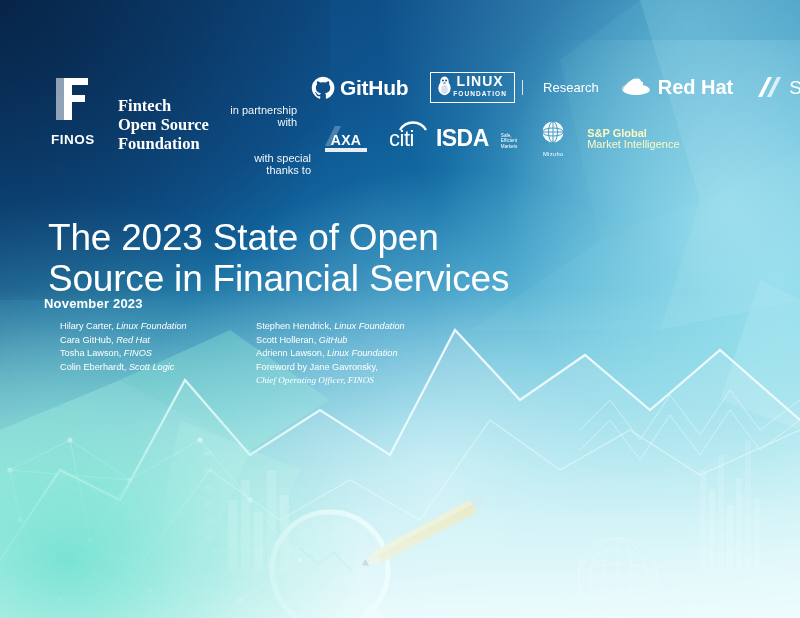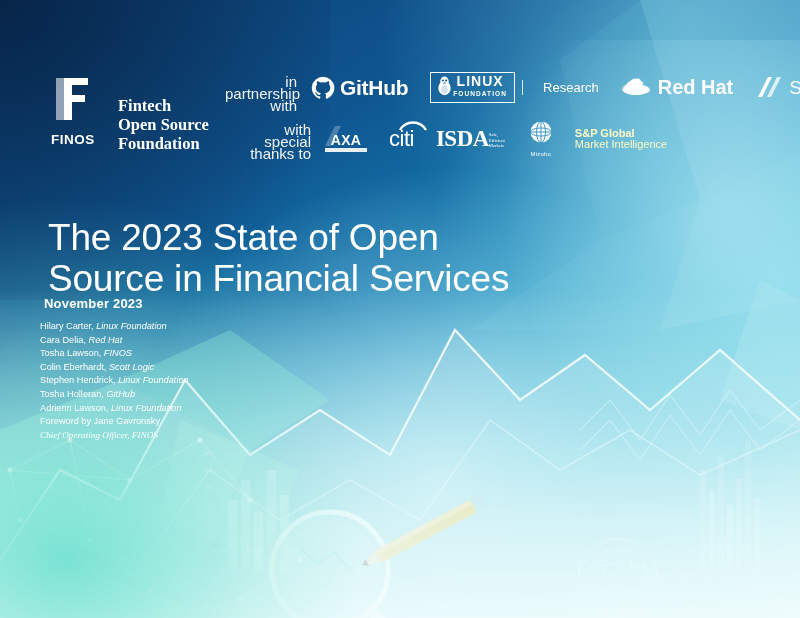--- a/index.html
+++ b/index.html
@@ -113,27 +113,28 @@
   }
   .thanks-block {
     position: absolute;
     left: 239px;
     top: 120px;
     display: flex;
     align-items: flex-start;
   }
   .sublabel {
     color: #ffffff;
-    font-size: 15px;
+    font-size: 11px;
     line-height: 12px;
     text-align: right;
     width: 72px;
     flex: none;
     padding-top: 4px;
     opacity: 0.95;
+    margin-top: 28px;
   }
   .logo-row {
     display: flex;
     align-items: center;
     margin-left: 14px;
   }
   .logo-row > * { flex: none; }
 
   
   .l-github { display: flex; align-items: center; gap: 5px; color: #fff; }
@@ -163,21 +164,21 @@
   
   .l-axa { position: relative; width: 42px; height: 30px; }
   .l-axa .txt {
     position: absolute; left: 0; top: 8px; width: 42px; text-align: center;
     color: #fff; font-size: 14px; font-weight: bold; letter-spacing: 0.3px;
   }
   
   .l-citi { margin-left: 22px; position: relative; }
   .l-citi .txt { color: #fff; font-size: 22px; font-weight: 500; letter-spacing: -0.5px; }
   
-  .l-isda { margin-left: 22px; display: flex; align-items: flex-end; gap: 0; font-family: Liberation Serif, serif; }
+  .l-isda { margin-left: 22px; display: flex; align-items: flex-end; gap: 12px; }
   .l-isda .txt { color: #fff; font-size: 23px; font-weight: bold; letter-spacing: -0.5px; }
   .l-isda .small { color: #fff; font-size: 4.6px; line-height: 5.4px; padding-bottom: 3px; }
   
   .l-globe { margin-left: 22px; text-align: center; }
   .l-globe .cap { color: #fff; font-size: 5.8px; letter-spacing: 0.3px; margin-top: 1px; }
   
   .l-spg { margin-left: 20px; color: #fef9c3; line-height: 11px; }
   .l-spg .t1 { font-size: 11px; font-weight: bold; display: block; }
   .l-spg .t2 { font-size: 11px; display: block; }
 
@@ -198,25 +199,24 @@
     left: 44px;
     top: 296px;
     color: #ffffff;
     font-size: 13px;
     font-weight: bold;
     letter-spacing: 0.2px;
   }
 
   .authors {
     position: absolute;
-    left: 40px;
+    left: 60px;
     top: 320px;
     width: 420px;
     display: flex;
-    flex-direction: column;
   }
   .authors .col { width: 196px; }
   .authors .col.right { margin-left: 0px; }
   .author {
     color: #ffffff;
     font-size: 9.2px;
     line-height: 13.6px;
     white-space: nowrap;
   }
   .author .org { font-style: italic; }
@@ -548,35 +548,35 @@
   </h1>
 
   <div class="date">November 2023</div>
 
   <div class="authors">
     <div class="col left">
       <div class="author">
         <span>Hilary Carter</span>, <span class="org">Linux Foundation</span>
       </div>
       <div class="author">
-        <span>Cara Delia</span>, <span class="org">Red Hat</span>
+        <span>Cara GitHub</span>, <span class="org">Red Hat</span>
       </div>
       <div class="author">
         <span>Tosha Lawson</span>, <span class="org">FINOS</span>
       </div>
       <div class="author">
         <span>Colin Eberhardt</span>, <span class="org">Scott Logic</span>
       </div>
     </div>
     <div class="col right">
       <div class="author">
         <span>Stephen Hendrick</span>, <span class="org">Linux Foundation</span>
       </div>
       <div class="author">
-        <span>Tosha Holleran</span>, <span class="org">GitHub</span>
+        <span>Scott Holleran</span>, <span class="org">GitHub</span>
       </div>
       <div class="author">
         <span>Adrienn Lawson</span>, <span class="org">Linux Foundation</span>
       </div>
       <div class="foreword">
         <span>Foreword by Jane Gavronsky,</span><br>
         <span class="it">Chief Operating Officer, FINOS</span>
       </div>
     </div>
   </div>

